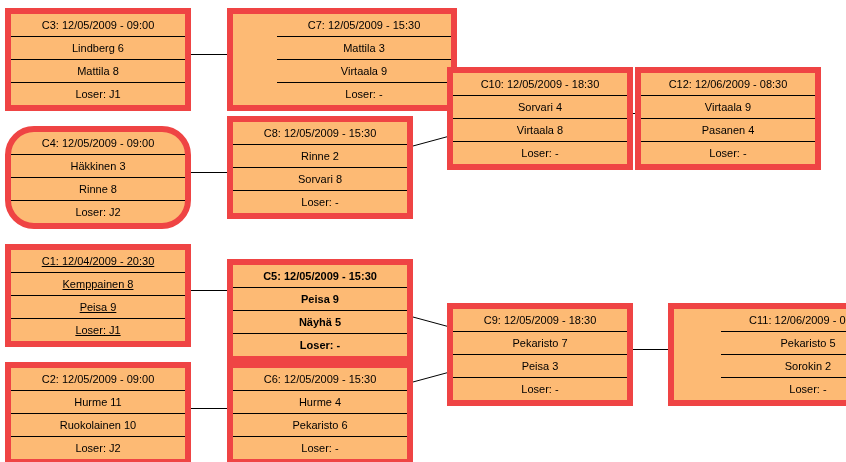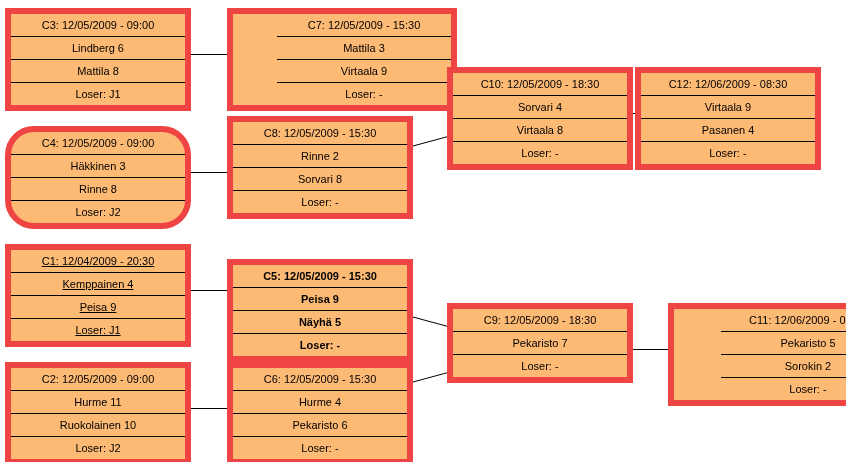--- a/index.html
+++ b/index.html
@@ -69,21 +69,21 @@
     <line x1="400" y1="77.5" x2="448" y2="90.5" stroke="#000" stroke-width="1"></line>
     <line x1="400" y1="149.5" x2="448" y2="136.5" stroke="#000" stroke-width="1"></line>
     <line x1="400" y1="313.5" x2="448" y2="326.5" stroke="#000" stroke-width="1"></line>
     <line x1="400" y1="385.5" x2="448" y2="372.5" stroke="#000" stroke-width="1"></line>
     <line x1="620" y1="113.5" x2="669" y2="113.5" stroke="#000" stroke-width="1"></line>
     <line x1="620" y1="349.5" x2="669" y2="349.5" stroke="#000" stroke-width="1"></line>
   </svg>
 
   <div class="match c1">
     <div class="cell">C1: 12/04/2009 - 20:30</div>
-    <div class="cell">Kemppainen 4</div>
+    <div class="cell">Kemppainen 8</div>
     <div class="cell">Peisa 9</div>
     <div class="cell">Loser: J1</div>
   </div>
 
   <div class="match c2">
     <div class="cell">C2: 12/05/2009 - 09:00</div>
     <div class="cell">Hurme 11</div>
     <div class="cell">Ruokolainen 10</div>
     <div class="cell">Loser: J2</div>
   </div>
@@ -126,20 +126,21 @@
   <div class="match c8">
     <div class="cell">C8: 12/05/2009 - 15:30</div>
     <div class="cell">Rinne 2</div>
     <div class="cell">Sorvari 8</div>
     <div class="cell">Loser: -</div>
   </div>
 
   <div class="match c9">
     <div class="cell">C9: 12/05/2009 - 18:30</div>
     <div class="cell">Pekaristo 7</div>
+    <div class="cell">Peisa 3</div>
     <div class="cell">Loser: -</div>
   </div>
 
   <div class="match c10">
     <div class="cell">C10: 12/05/2009 - 18:30</div>
     <div class="cell">Sorvari 4</div>
     <div class="cell">Virtaala 8</div>
     <div class="cell">Loser: -</div>
   </div>
 

